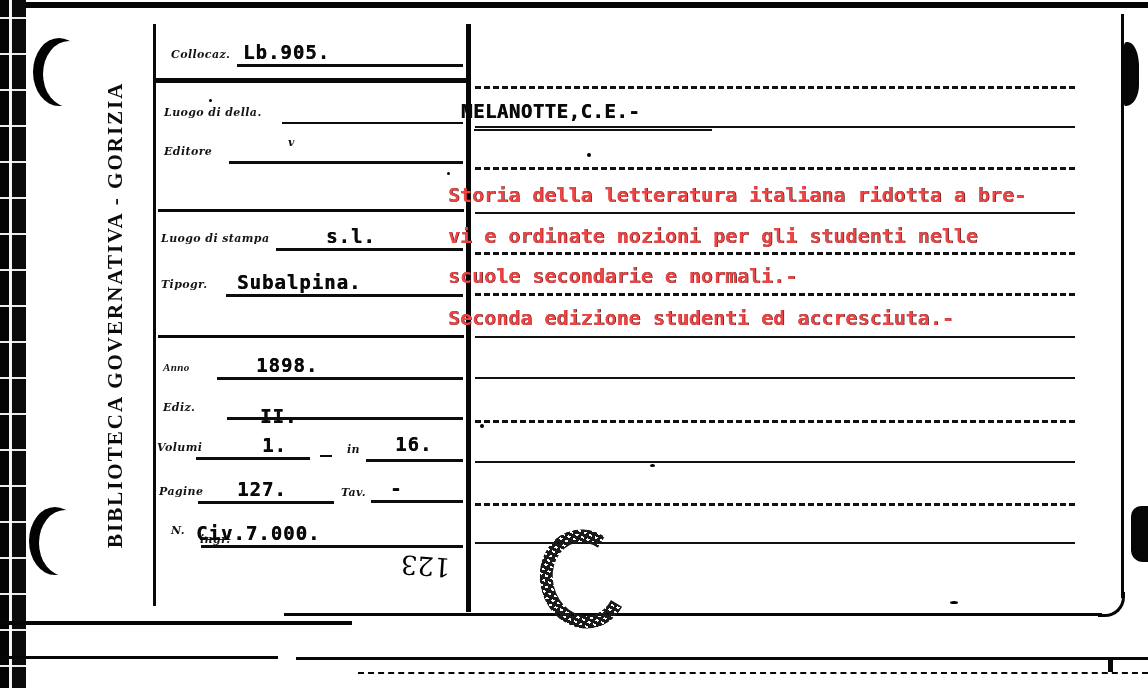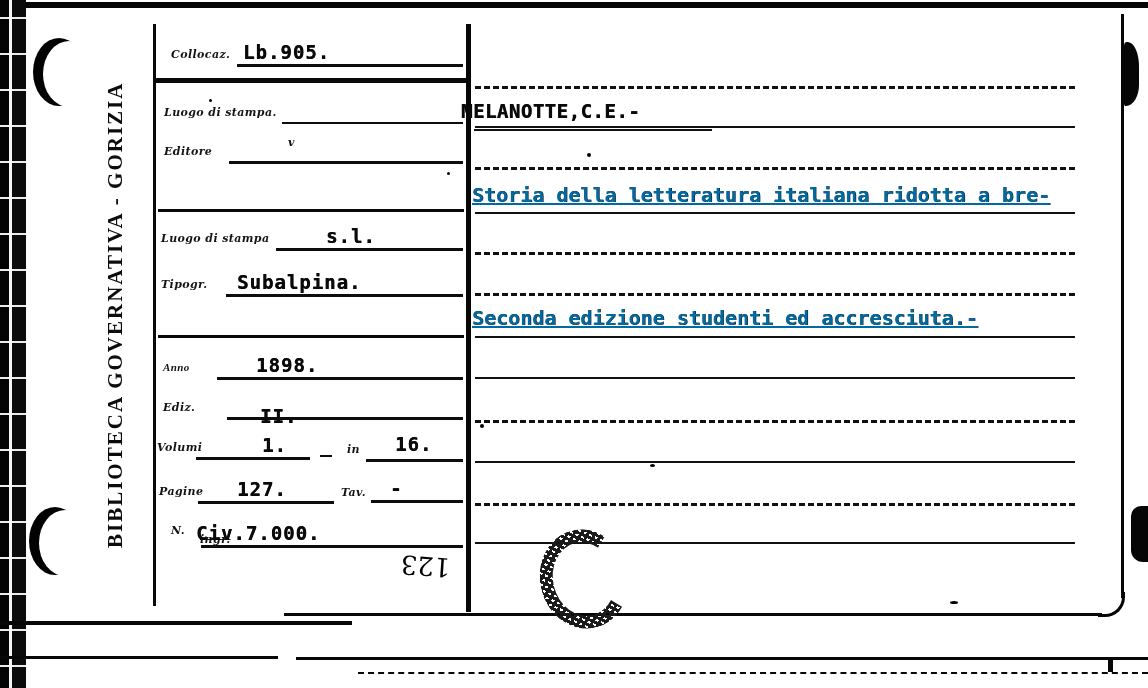--- a/index.html
+++ b/index.html
@@ -72,22 +72,22 @@
   #ni-v{left:196px;top:522px;}    #ni-u{left:201px;top:545px;width:262px;}
 
   
   .rline{position:absolute;left:475px;width:600px;height:0;border-top:2px solid #111;}
   .rline.d{border-top:3px dashed #111;}
   #r1{top:86px;}#r2{top:126px;}#r3{top:167px;}#r4{top:212px;}#r5{top:252px;}#r6{top:293px;}
   #r7{top:336px;}#r8{top:377px;}#r9{top:420px;}#r10{top:461px;}#r11{top:503px;}#r12{top:542px;}
   #author{position:absolute;left:461px;top:100px;font:bold 19px "DejaVu Sans Mono",monospace;
     letter-spacing:.5px;white-space:nowrap;text-shadow:.5px 0 0 #0a0a0a;}
   #author-u2{position:absolute;left:474px;top:129px;width:238px;height:2px;background:#111;}
-  .titleline{position:absolute;left:472px;font:bold 20px "DejaVu Sans Mono",monospace;color:#0369a1;
-    white-space:nowrap;text-shadow:.5px 0 0 #0a0a0a;text-decoration:underline;}
+  .titleline{position:absolute;left:448px;font:bold 20px "DejaVu Sans Mono",monospace;color:#ef4444;
+    white-space:nowrap;text-shadow:.5px 0 0 #0a0a0a;}
   #t1{top:183px;}#t2{top:224px;}#t3{top:264px;}#t4{top:306px;}
 
   
   #stamp{position:absolute;left:540px;top:529px;width:62px;height:74px;
     border:13px solid #1b1b1b;border-radius:50%;border-right-color:transparent;
     transform:rotate(-14deg);
     -webkit-mask:repeating-linear-gradient(38deg,#000 0 3px,transparent 3px 5px),
                  repeating-linear-gradient(-46deg,#000 0 3px,transparent 3px 6px);
     mask:repeating-linear-gradient(38deg,#000 0 3px,transparent 3px 5px),
          repeating-linear-gradient(-46deg,#000 0 3px,transparent 3px 6px);}
@@ -132,21 +132,21 @@
   <div id="vtitle">BIBLIOTECA GOVERNATIVA - GORIZIA</div>
 
   <div class="sepline" id="sep1"></div>
   <div class="sepline" id="sep2"></div>
   <div class="sepline" id="sep3"></div>
 
   <span class="flabel" id="coll-l">Collocaz.</span>
   <span class="fvalue" id="coll-v">Lb.905.</span>
   <div class="fline" id="coll-u"></div>
 
-  <span class="flabel" id="lp-l">Luogo di stampa.</span>
+  <span class="flabel" id="lp-l">Luogo di della.</span>
   <div class="fline" id="lp-u"></div>
 
   <span class="flabel" id="ed-l">Editore</span>
   <span id="vmark">v</span>
   <div class="fline" id="ed-u"></div>
 
   <span class="fvalue" id="ls-v">s.l.</span>
   <span class="flabel" id="ls-l">Luogo di stampa</span>
   <div class="fline" id="ls-u"></div>
 
@@ -191,20 +191,22 @@
   <div class="rline" id="r7"></div>
   <div class="rline" id="r8"></div>
   <div class="rline d" id="r9"></div>
   <div class="rline" id="r10"></div>
   <div class="rline d" id="r11"></div>
   <div class="rline" id="r12"></div>
 
   <div id="author">MELANOTTE,C.E.-</div>
   <div id="author-u2"></div>
   <div class="titleline" id="t1">Storia della letteratura italiana ridotta a bre-</div>
+  <div class="titleline" id="t2">vi e ordinate nozioni per gli studenti nelle</div>
+  <div class="titleline" id="t3">scuole secondarie e normali.-</div>
   <div class="titleline" id="t4">Seconda edizione studenti ed accresciuta.-</div>
 
   <div id="stamp"></div>
   <div id="hand">123</div>
 
   <div class="spk" id="s1"></div>
   <div class="spk" id="s2"></div>
   <div class="spk" id="s3"></div>
   <div class="spk" id="s4"></div>
   <div class="spk" id="s5"></div>

